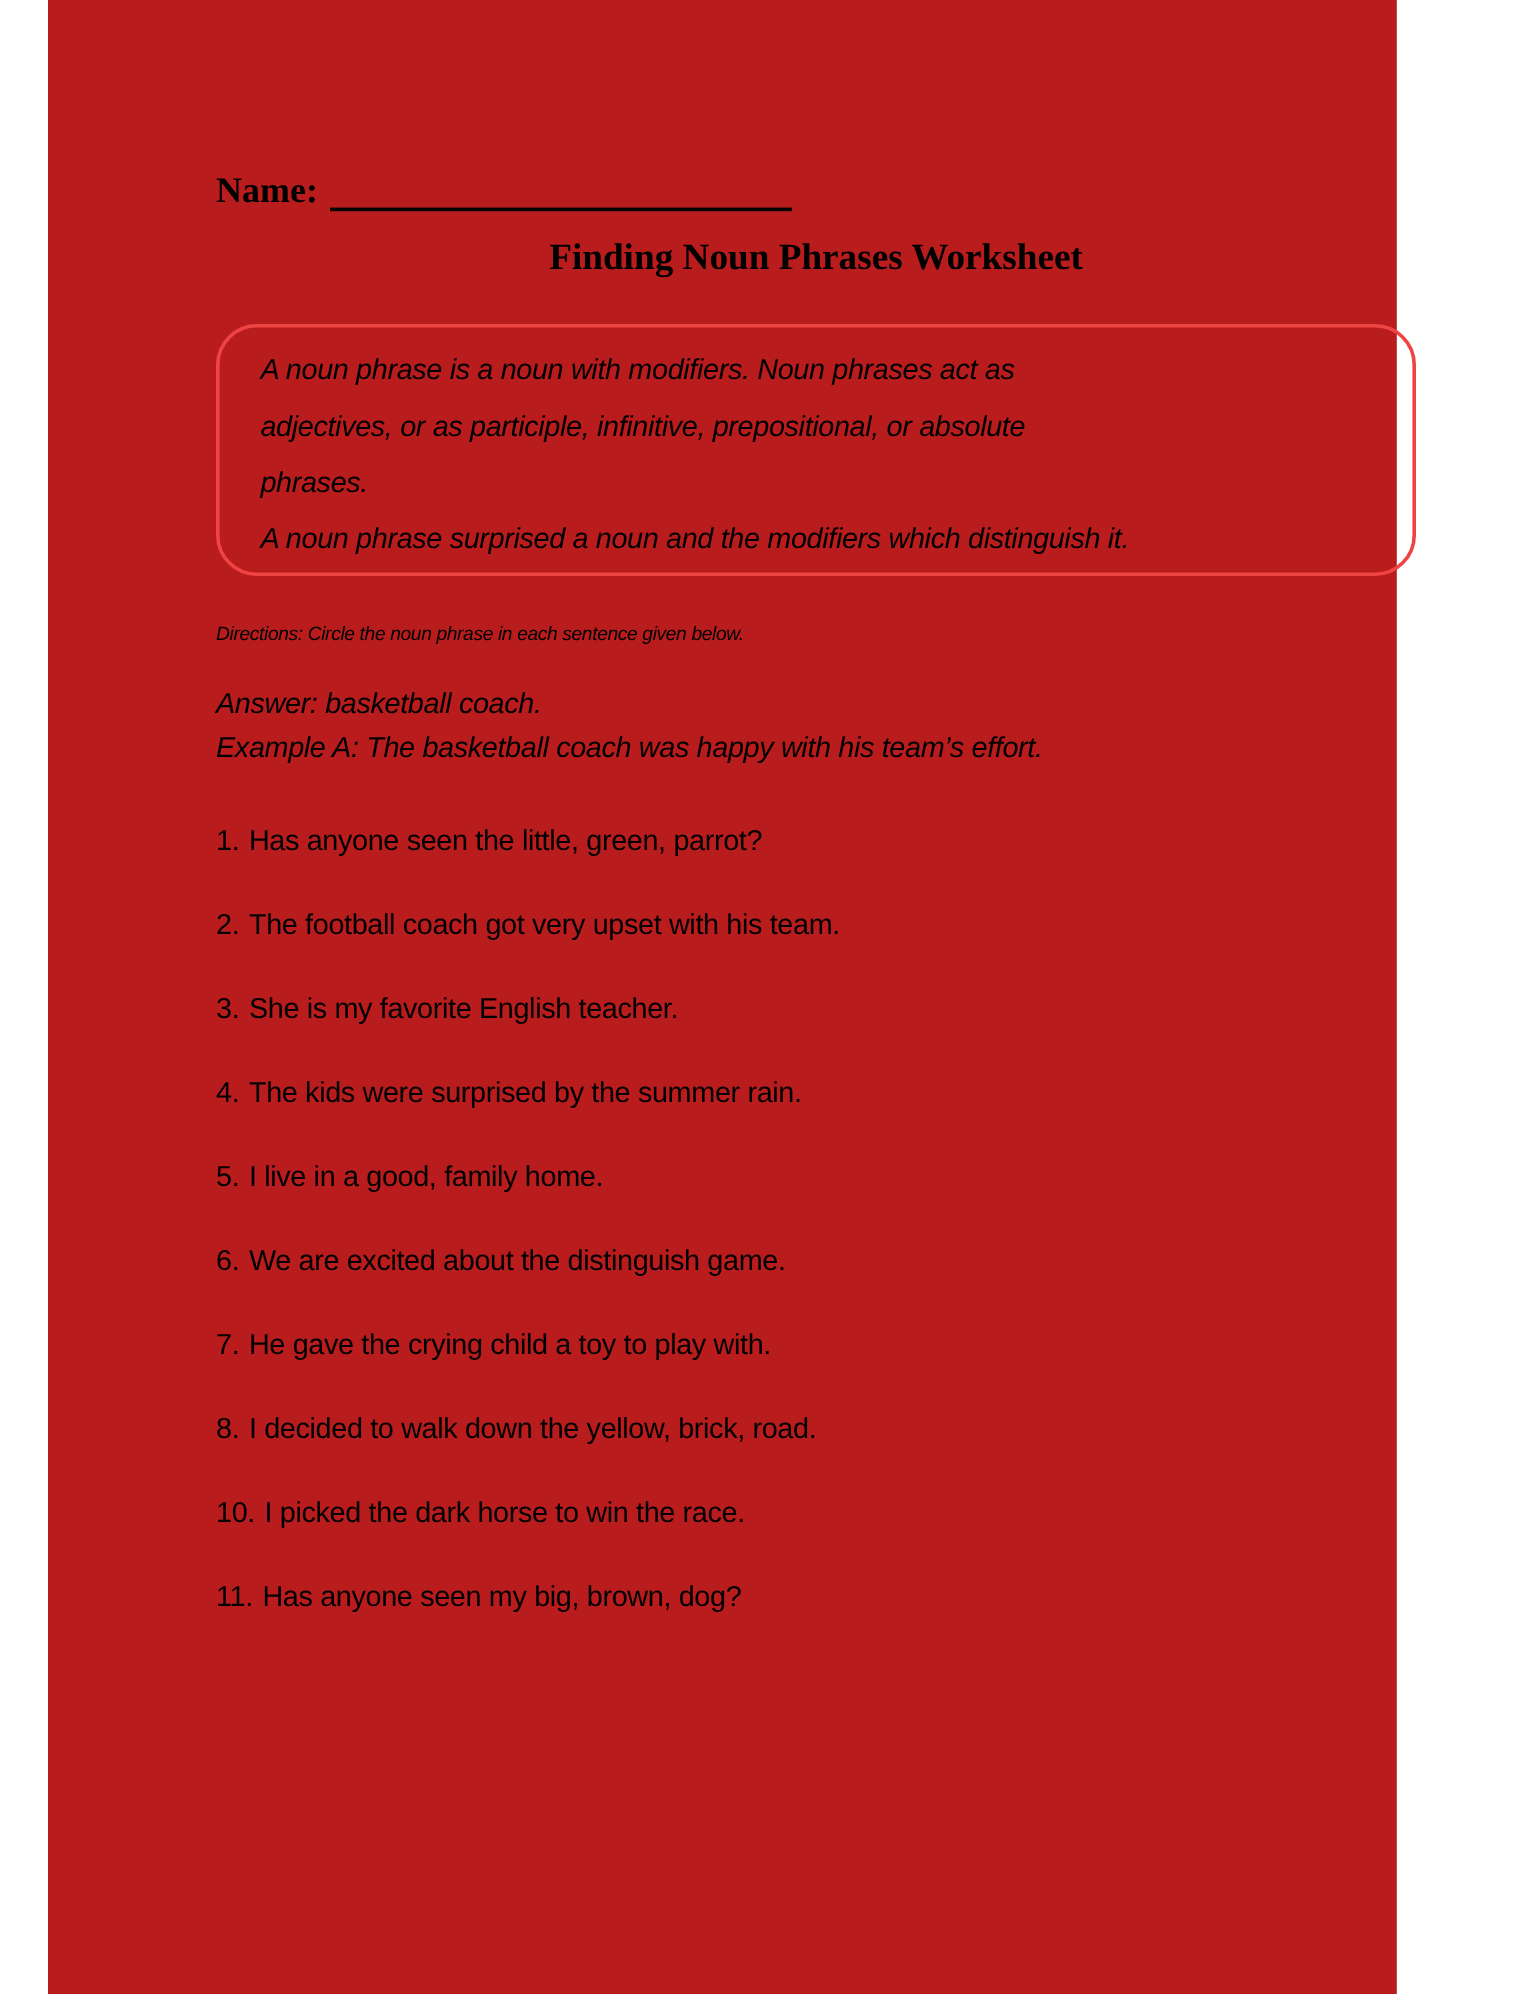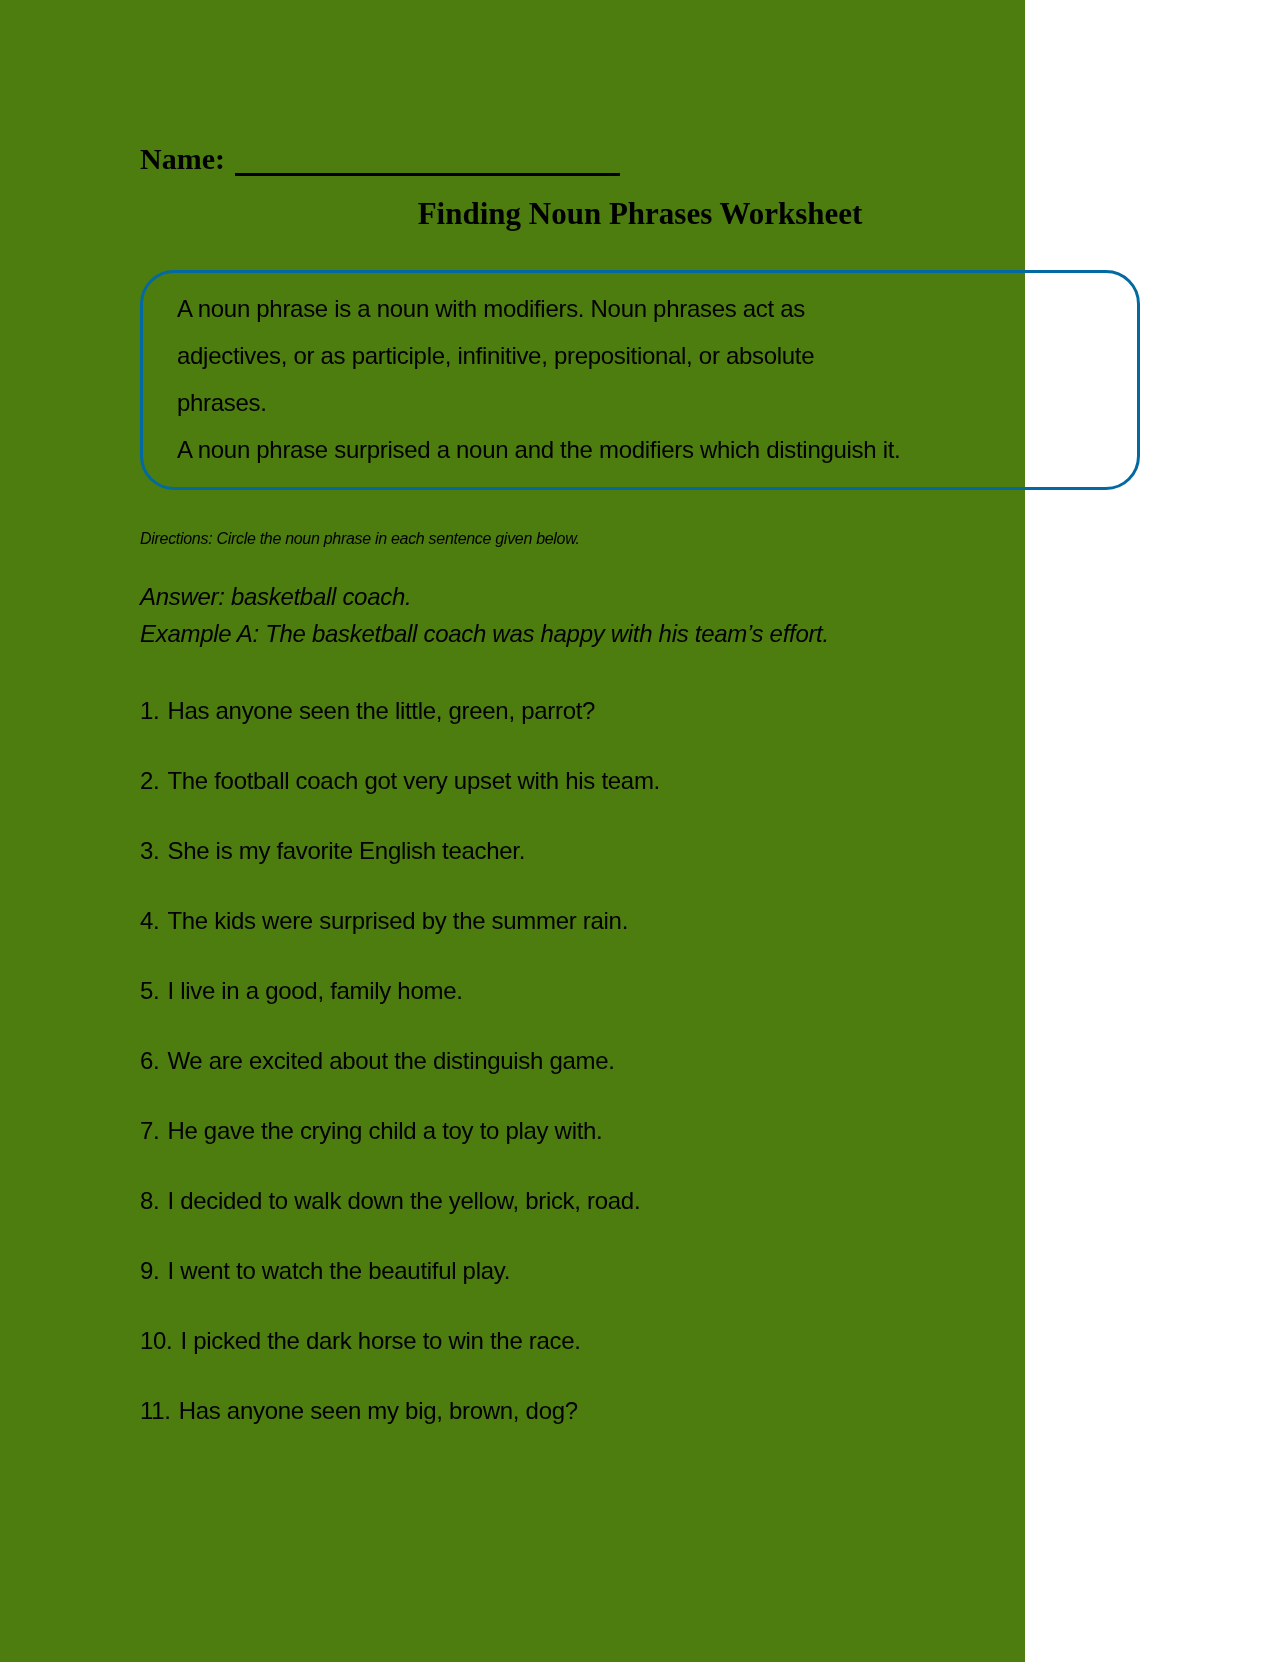--- a/index.html
+++ b/index.html
@@ -4,26 +4,27 @@
 <style>
   * { box-sizing: border-box; }
   html, body {
     margin: 0;
     padding: 0;
     background: #ffffff;
     color: #000000;
   }
   .page {
     position: relative;
-    width: 1025px;
+    width: 1124px;
     min-height: 1662px;
-    background: #4d7c0f;
+    background: #b91c1c;
     padding: 142px 0 0 140px;
     font-family: "Liberation Sans", sans-serif;
     letter-spacing: -0.3px;
+    margin-left: 40px;
   }
   .content {
     width: 1000px;
   }
   
   .header-row {
     display: flex;
     align-items: flex-end;
     font-family: "Liberation Serif", serif;
     font-weight: bold;
@@ -45,25 +46,26 @@
     text-align: center;
     font-family: "Liberation Serif", serif;
     font-weight: bold;
     font-size: 31px;
     letter-spacing: 0;
   }
   
   .definition-box {
     margin-top: 38px;
     width: 1000px;
-    border: 3px solid #0369a1;
+    border: 3px solid #ef4444;
     border-radius: 34px;
-    padding: 12px 34px 14px 34px;
+    padding: 12px 34px 4px 34px;
     font-size: 24px;
     line-height: 47px;
+    font-style: italic;
   }
   
   .directions {
     margin-top: 40px;
     font-size: 16px;
     font-style: italic;
   }
   
   .example {
     margin-top: 30px;
@@ -130,21 +132,20 @@
   <div class="question"><span class="q-num">4.</span><span class="q-text">The kids were surprised by the summer rain.</span></div>
 
   <div class="question"><span class="q-num">5.</span><span class="q-text">I live in a good, family home.</span></div>
 
   <div class="question"><span class="q-num">6.</span><span class="q-text">We are excited about the distinguish game.</span></div>
 
   <div class="question"><span class="q-num">7.</span><span class="q-text">He gave the crying child a toy to play with.</span></div>
 
   <div class="question"><span class="q-num">8.</span><span class="q-text">I decided to walk down the yellow, brick, road.</span></div>
 
-  <div class="question"><span class="q-num">9.</span><span class="q-text">I went to watch the beautiful play.</span></div>
 
   <div class="question"><span class="q-num">10.</span><span class="q-text">I picked the dark horse to win the race.</span></div>
 
   <div class="question"><span class="q-num">11.</span><span class="q-text">Has anyone seen my big, brown, dog?</span></div>
 </div>
 
 
   </div>
 </div>
 

